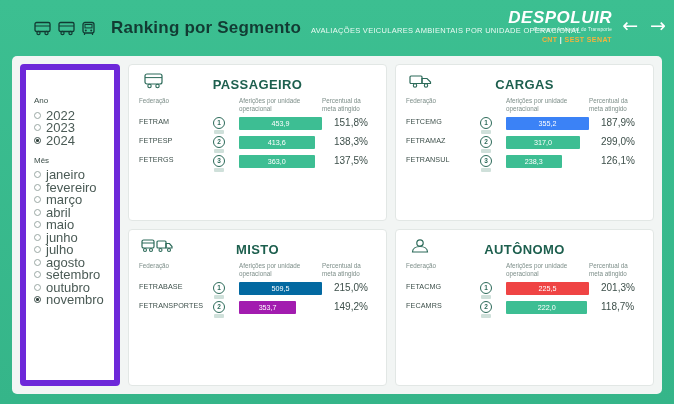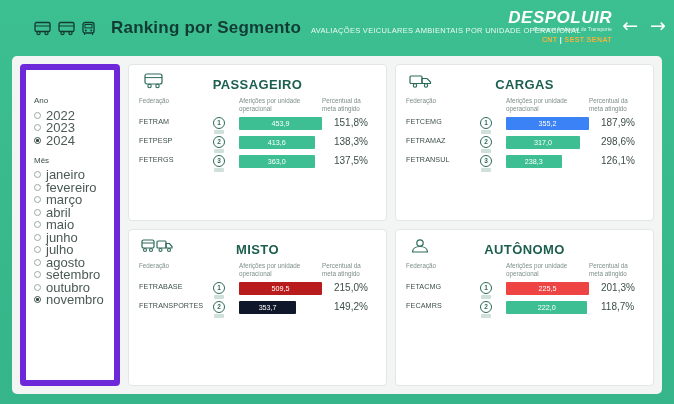--- a/index.html
+++ b/index.html
@@ -455,21 +455,21 @@
             </div>
             <div class="row">
               <span class="fed">FETRAMAZ</span>
               <span class="rank-wrap">
                 <span class="rank-podium"></span>
                 <span class="rank">2</span>
               </span>
               <span class="bar-cell">
                 <span class="bar" style="width: 89%; background: rgb(61, 190, 147);">317,0</span>
               </span>
-              <span class="pct">298,6%</span>
+              <span class="pct">299,0%</span>
             </div>
             <div class="row">
               <span class="fed">FETRANSUL</span>
               <span class="rank-wrap">
                 <span class="rank-podium"></span>
                 <span class="rank">3</span>
               </span>
               <span class="bar-cell">
                 <span class="bar" style="width: 67%; background: rgb(61, 190, 147);">238,3</span>
               </span>
@@ -497,32 +497,32 @@
             <span class="ch-pct">Percentual da meta atingido</span>
           </div>
           <div class="rows">
             <div class="row">
               <span class="fed">FETRABASE</span>
               <span class="rank-wrap">
                 <span class="rank-podium"></span>
                 <span class="rank">1</span>
               </span>
               <span class="bar-cell">
-                <span class="bar" style="width: 100%; background: #b91c1c;">509,5</span>
+                <span class="bar" style="width: 100%; background: #0369a1;">509,5</span>
               </span>
               <span class="pct">215,0%</span>
             </div>
             <div class="row">
               <span class="fed">FETRANSPORTES</span>
               <span class="rank-wrap">
                 <span class="rank-podium"></span>
                 <span class="rank">2</span>
               </span>
               <span class="bar-cell">
-                <span class="bar" style="width: 69%; background: #0f172a;">353,7</span>
+                <span class="bar" style="width: 69%; background: #a21caf;">353,7</span>
               </span>
               <span class="pct">149,2%</span>
             </div>
           </div>
         </div>
         <div class="panel">
           <div class="panel-head">
             <span class="panel-icon"><svg width="24" height="16" viewBox="0 0 24 16">
                 <circle cx="12" cy="5" r="3.2" fill="none" stroke="#2d6b5a" stroke-width="1.2"></circle>
                 <path d="M4.5 14c0-3.6 3.4-5.5 7.5-5.5s7.5 1.9 7.5 5.5z" fill="none" stroke="#2d6b5a" stroke-width="1.2"></path>

